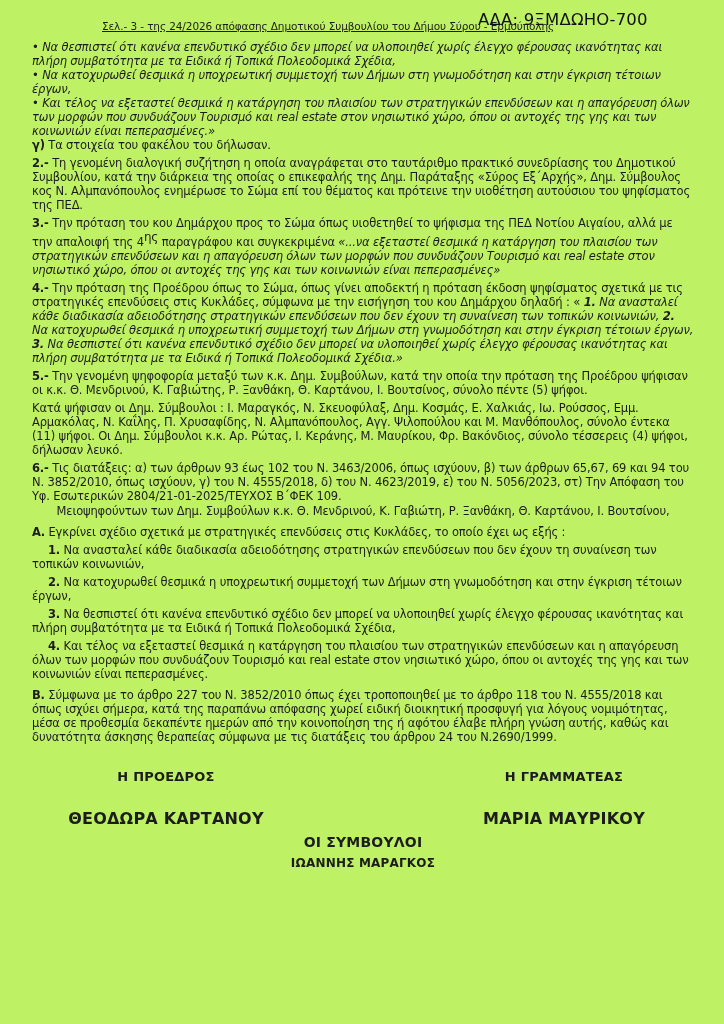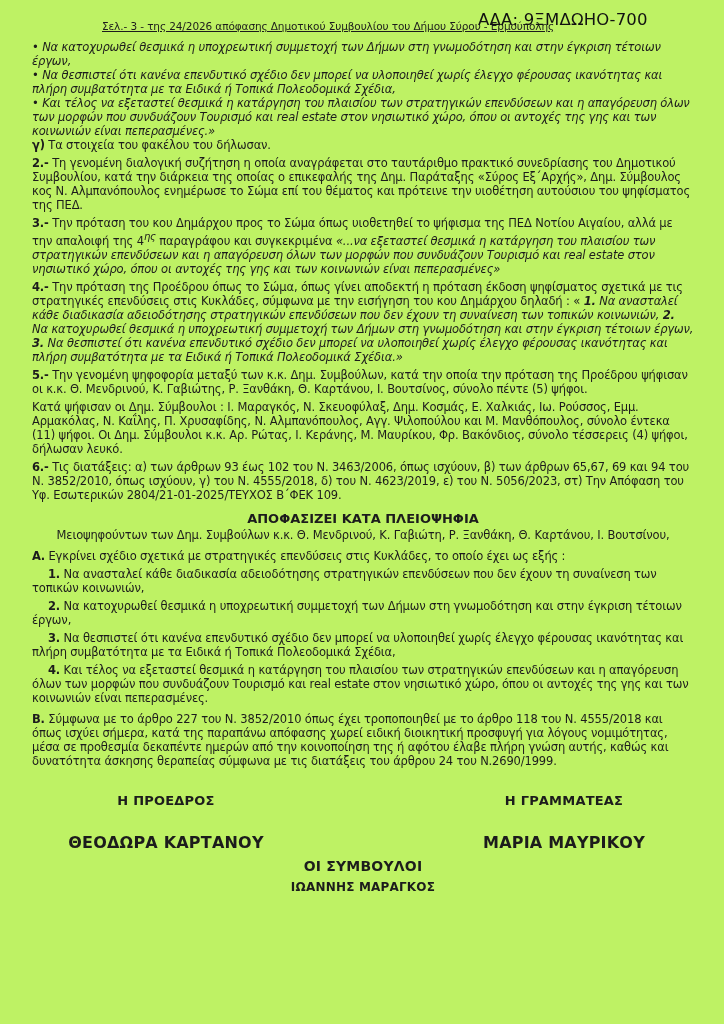--- a/index.html
+++ b/index.html
@@ -36,21 +36,21 @@
   .blk.tight{margin:0;}
   .blk.sec{margin-top:4px;}
   .blk.seca{margin-top:7px;}
   .blk.item{margin-top:4px;text-indent:16px;}
   .blk.heading{margin-top:10px;margin-bottom:2px;text-align:center;font-weight:bold;font-size:13px;letter-spacing:0;}
   .blk.centerp{margin-top:1px;text-align:center;}
   .seg-n{font-weight:normal;font-style:normal;}
   .seg-b{font-weight:bold;}
   .seg-i{font-style:italic;}
   .seg-bi{font-weight:bold;font-style:italic;}
-  .seg-sup{vertical-align:super;font-size:10px;font-style:italic;}
+  .seg-sup{vertical-align:super;font-size:12px;}
   
   .signatures{margin-top:26px;}
   .sig-row{display:flex;justify-content:space-between;padding:0 10px 0 14px;gap:41px;}
   .sig-col{width:240px;text-align:center;white-space:nowrap;}
   .sig-titles .sig-col{font-weight:bold;font-size:13px;letter-spacing:0.2px;}
   .sig-names{margin-top:28px;}
   .sig-names .sig-col{font-weight:bold;font-size:16px;letter-spacing:0.2px;}
   .sig-center{text-align:center;font-weight:bold;}
   .council-title{margin-top:9px;font-size:14px;letter-spacing:0.2px;text-align:center;}
   .council-member{margin-top:7px;font-size:12px;letter-spacing:0.2px;}
@@ -60,31 +60,30 @@
 
 <div class="page">
   <div class="content">
 
     <div class="doc-header">
       <span class="page-line">Σελ.- 3 - της 24/2026 απόφασης Δημοτικού Συμβουλίου του Δήμου Σύρου - Ερμούπολης</span>
       <span class="ada">ΑΔΑ: 9ΞΜΔΩΗΟ-700</span>
     </div>
 
     <div id="doc-body">
+        <p class="blk tight"><span class="seg-i">• Να θεσπιστεί ότι κανένα επενδυτικό σχέδιο δεν μπορεί να υλοποιηθεί χωρίς έλεγχο φέρουσας ικανότητας και πλήρη συμβατότητα με τα Ειδικά ή Τοπικά Πολεοδομικά Σχέδια,</span></p>
         <p class="blk tight"><span class="seg-i">• Να κατοχυρωθεί θεσμικά η υποχρεωτική συμμετοχή των Δήμων στη γνωμοδότηση και στην έγκριση τέτοιων έργων,</span></p>
-        <p class="blk tight"><span class="seg-i">• Να θεσπιστεί ότι κανένα επενδυτικό σχέδιο δεν μπορεί να υλοποιηθεί χωρίς έλεγχο φέρουσας ικανότητας και πλήρη συμβατότητα με τα Ειδικά ή Τοπικά Πολεοδομικά Σχέδια,</span></p>
         <p class="blk tight"><span class="seg-i">• Και τέλος να εξεταστεί θεσμικά η κατάργηση του πλαισίου των στρατηγικών επενδύσεων και η απαγόρευση όλων των μορφών που συνδυάζουν Τουρισμό και real estate στον νησιωτικό χώρο, όπου οι αντοχές της γης και των κοινωνιών είναι πεπερασμένες.»</span></p>
         <p class="blk tight"><span class="seg-b">γ)</span><span class="seg-n"> Τα στοιχεία του φακέλου του δήλωσαν.</span></p>
         <p class="blk sec"><span class="seg-b">2.-</span><span class="seg-n"> Τη γενομένη διαλογική συζήτηση η οποία αναγράφεται στο ταυτάριθμο πρακτικό συνεδρίασης του Δημοτικού Συμβουλίου, κατά την διάρκεια της οποίας ο επικεφαλής της Δημ. Παράταξης «Σύρος Εξ΄Αρχής», Δημ. Σύμβουλος κος Ν. Αλμπανόπουλος ενημέρωσε το Σώμα επί του θέματος και πρότεινε την υιοθέτηση αυτούσιου του ψηφίσματος της ΠΕΔ.</span></p>
         <p class="blk sec"><span class="seg-b">3.-</span><span class="seg-n"> Την πρόταση του κου Δημάρχου προς το Σώμα όπως υιοθετηθεί το ψήφισμα της ΠΕΔ Νοτίου Αιγαίου, αλλά με την απαλοιφή της 4</span><span class="seg-sup">ης</span><span class="seg-n"> παραγράφου και συγκεκριμένα </span><span class="seg-i">«...να εξεταστεί θεσμικά η κατάργηση του πλαισίου των στρατηγικών επενδύσεων και η απαγόρευση όλων των μορφών που συνδυάζουν Τουρισμό και real estate στον νησιωτικό χώρο, όπου οι αντοχές της γης και των κοινωνιών είναι πεπερασμένες»</span></p>
         <p class="blk sec"><span class="seg-b">4.-</span><span class="seg-n"> Την πρόταση της Προέδρου όπως το Σώμα, όπως γίνει αποδεκτή η πρόταση έκδοση ψηφίσματος σχετικά με τις στρατηγικές επενδύσεις στις Κυκλάδες, σύμφωνα με την εισήγηση του κου Δημάρχου δηλαδή : « </span><span class="seg-bi">1.</span><span class="seg-i"> Να ανασταλεί κάθε διαδικασία αδειοδότησης στρατηγικών επενδύσεων που δεν έχουν τη συναίνεση των τοπικών κοινωνιών, </span><span class="seg-bi">2.</span><span class="seg-i"> Να κατοχυρωθεί θεσμικά η υποχρεωτική συμμετοχή των Δήμων στη γνωμοδότηση και στην έγκριση τέτοιων έργων, </span><span class="seg-bi">3.</span><span class="seg-i"> Να θεσπιστεί ότι κανένα επενδυτικό σχέδιο δεν μπορεί να υλοποιηθεί χωρίς έλεγχο φέρουσας ικανότητας και πλήρη συμβατότητα με τα Ειδικά ή Τοπικά Πολεοδομικά Σχέδια.»</span></p>
         <p class="blk sec"><span class="seg-b">5.-</span><span class="seg-n"> Την γενομένη ψηφοφορία μεταξύ των κ.κ. Δημ. Συμβούλων, κατά την οποία την πρόταση της Προέδρου ψήφισαν οι κ.κ. Θ. Μενδρινού, Κ. Γαβιώτης, Ρ. Ξανθάκη, Θ. Καρτάνου, Ι. Βουτσίνος, σύνολο πέντε (5) ψήφοι.</span></p>
         <p class="blk sec"><span class="seg-n">Κατά ψήφισαν οι Δημ. Σύμβουλοι : Ι. Μαραγκός, Ν. Σκευοφύλαξ, Δημ. Κοσμάς, Ε. Χαλκιάς, Ιω. Ρούσσος, Εμμ. Αρμακόλας, Ν. Καΐλης, Π. Χρυσαφίδης, Ν. Αλμπανόπουλος, Αγγ. Ψιλοπούλου και Μ. Μανθόπουλος, σύνολο έντεκα (11) ψήφοι. Οι Δημ. Σύμβουλοι κ.κ. Αρ. Ρώτας, Ι. Κεράνης, Μ. Μαυρίκου, Φρ. Βακόνδιος, σύνολο τέσσερεις (4) ψήφοι, δήλωσαν λευκό.</span></p>
         <p class="blk sec"><span class="seg-b">6.-</span><span class="seg-n"> Τις διατάξεις: α) των άρθρων 93 έως 102 του Ν. 3463/2006, όπως ισχύουν, β) των άρθρων 65,67, 69 και 94 του Ν. 3852/2010, όπως ισχύουν, γ) του Ν. 4555/2018, δ) του Ν. 4623/2019, ε) του Ν. 5056/2023, στ) Την Απόφαση του Υφ. Εσωτερικών 2804/21-01-2025/ΤΕΥΧΟΣ Β΄ΦΕΚ 109.</span></p>
-        <p class="blk heading"><span class="seg-b">ΑΠΟΦΑΣΙΖΕΙ ΚΑΤΑ ΠΛΕΙΟΨΗΦΙΑ</span></p>
         <p class="blk centerp"><span class="seg-n">Μειοψηφούντων των Δημ. Συμβούλων κ.κ. Θ. Μενδρινού, Κ. Γαβιώτη, Ρ. Ξανθάκη, Θ. Καρτάνου, Ι. Βουτσίνου,</span></p>
         <p class="blk seca"><span class="seg-b">Α.</span><span class="seg-n"> Εγκρίνει σχέδιο σχετικά με στρατηγικές επενδύσεις στις Κυκλάδες, το οποίο έχει ως εξής :</span></p>
         <p class="blk item"><span class="seg-b">1.</span><span class="seg-n"> Να ανασταλεί κάθε διαδικασία αδειοδότησης στρατηγικών επενδύσεων που δεν έχουν τη συναίνεση των τοπικών κοινωνιών,</span></p>
         <p class="blk item"><span class="seg-b">2.</span><span class="seg-n"> Να κατοχυρωθεί θεσμικά η υποχρεωτική συμμετοχή των Δήμων στη γνωμοδότηση και στην έγκριση τέτοιων έργων,</span></p>
         <p class="blk item"><span class="seg-b">3.</span><span class="seg-n"> Να θεσπιστεί ότι κανένα επενδυτικό σχέδιο δεν μπορεί να υλοποιηθεί χωρίς έλεγχο φέρουσας ικανότητας και πλήρη συμβατότητα με τα Ειδικά ή Τοπικά Πολεοδομικά Σχέδια,</span></p>
         <p class="blk item"><span class="seg-b">4.</span><span class="seg-n"> Και τέλος να εξεταστεί θεσμικά η κατάργηση του πλαισίου των στρατηγικών επενδύσεων και η απαγόρευση όλων των μορφών που συνδυάζουν Τουρισμό και real estate στον νησιωτικό χώρο, όπου οι αντοχές της γης και των κοινωνιών είναι πεπερασμένες.</span></p>
         <p class="blk seca"><span class="seg-b">Β.</span><span class="seg-n"> Σύμφωνα με το άρθρο 227 του Ν. 3852/2010 όπως έχει τροποποιηθεί με το άρθρο 118 του Ν. 4555/2018 και όπως ισχύει σήμερα, κατά της παραπάνω απόφασης χωρεί ειδική διοικητική προσφυγή για λόγους νομιμότητας, μέσα σε προθεσμία δεκαπέντε ημερών από την κοινοποίηση της ή αφότου έλαβε πλήρη γνώση αυτής, καθώς και δυνατότητα άσκησης θεραπείας σύμφωνα με τις διατάξεις του άρθρου 24 του Ν.2690/1999.</span></p>
       </div>
 
     <div class="signatures">

